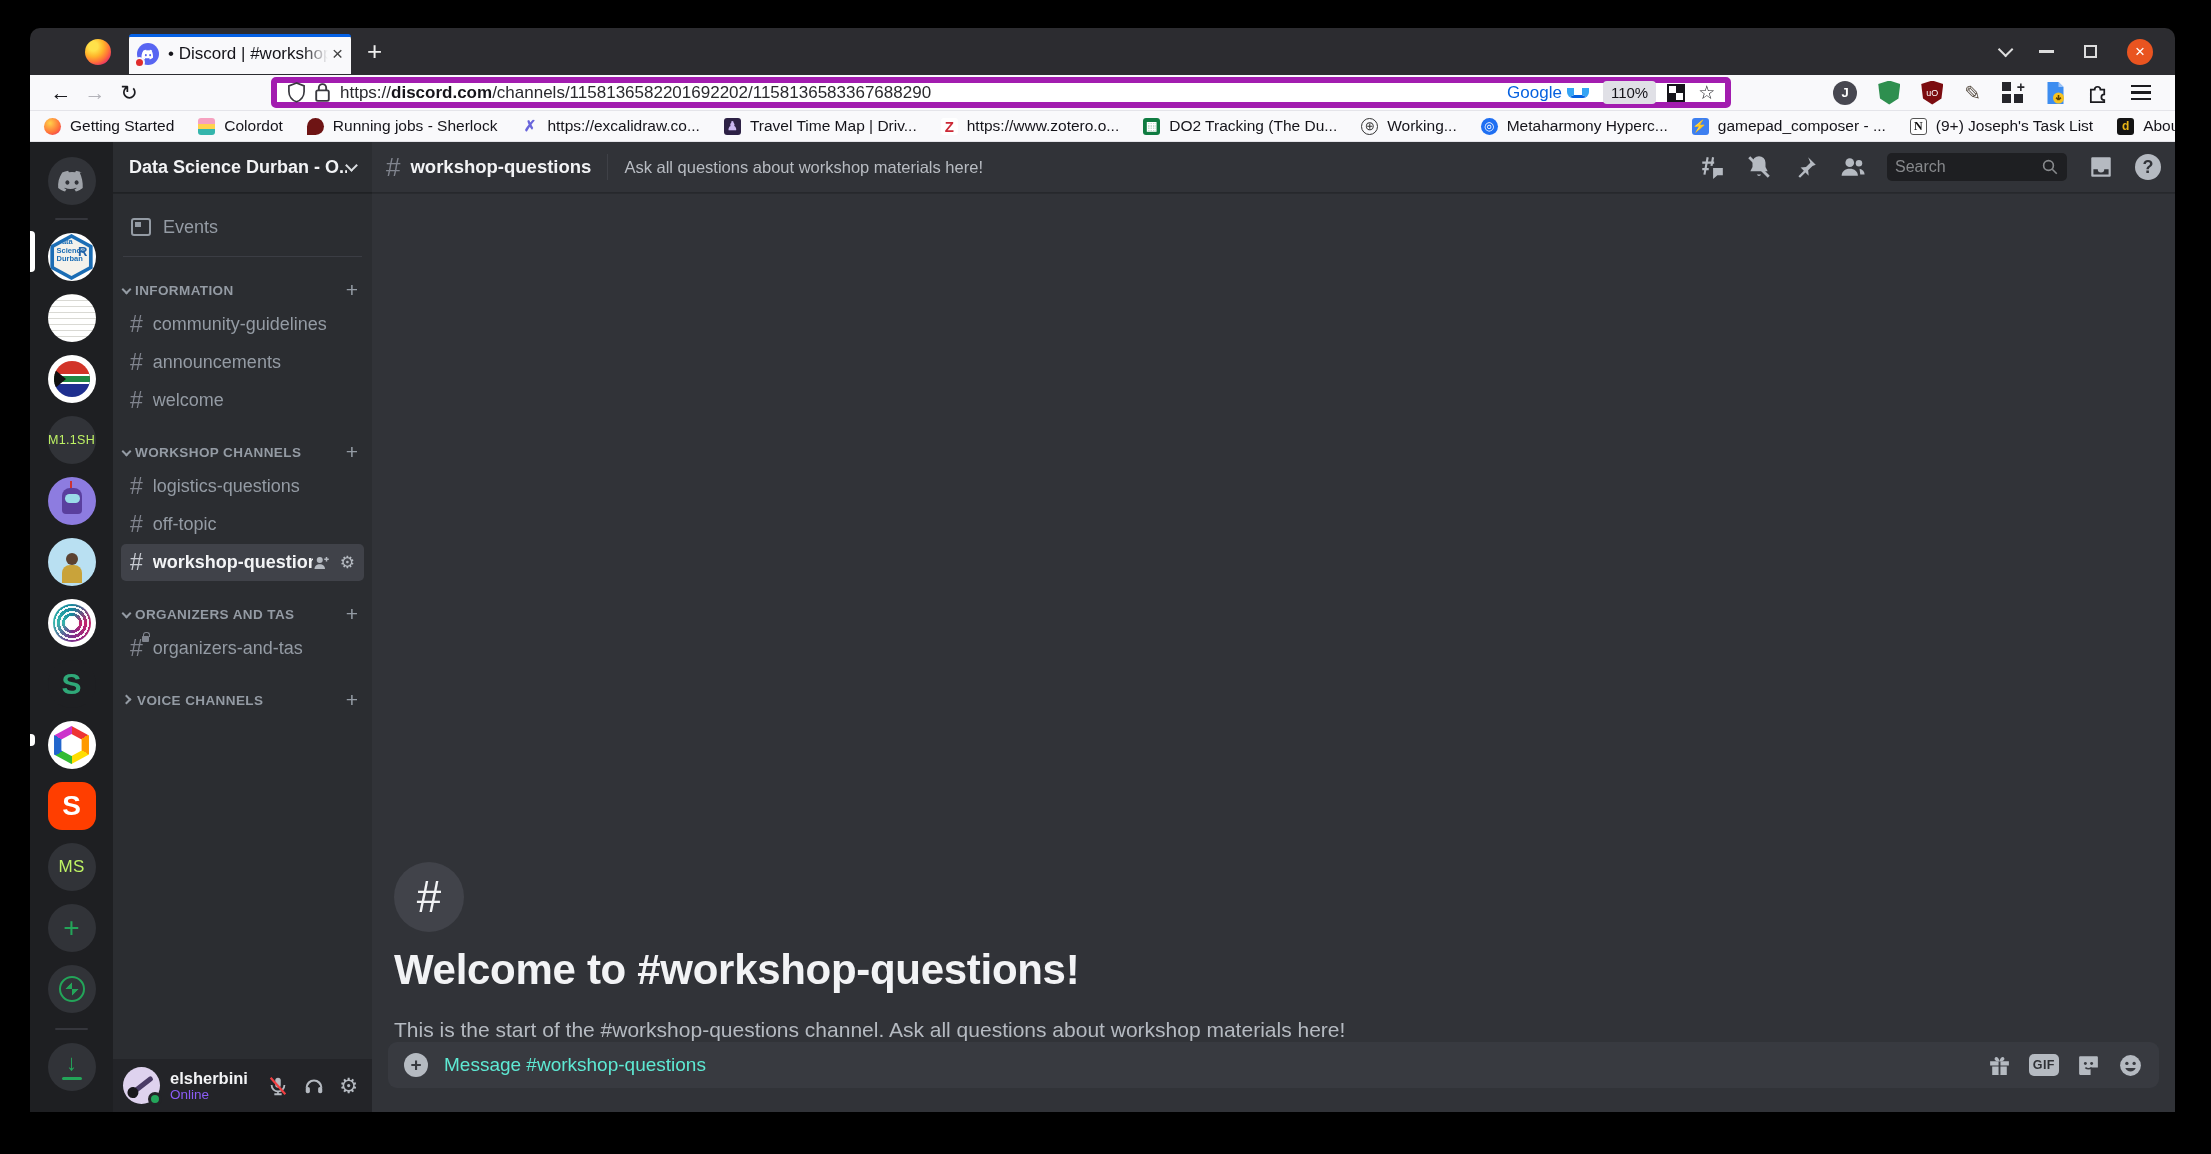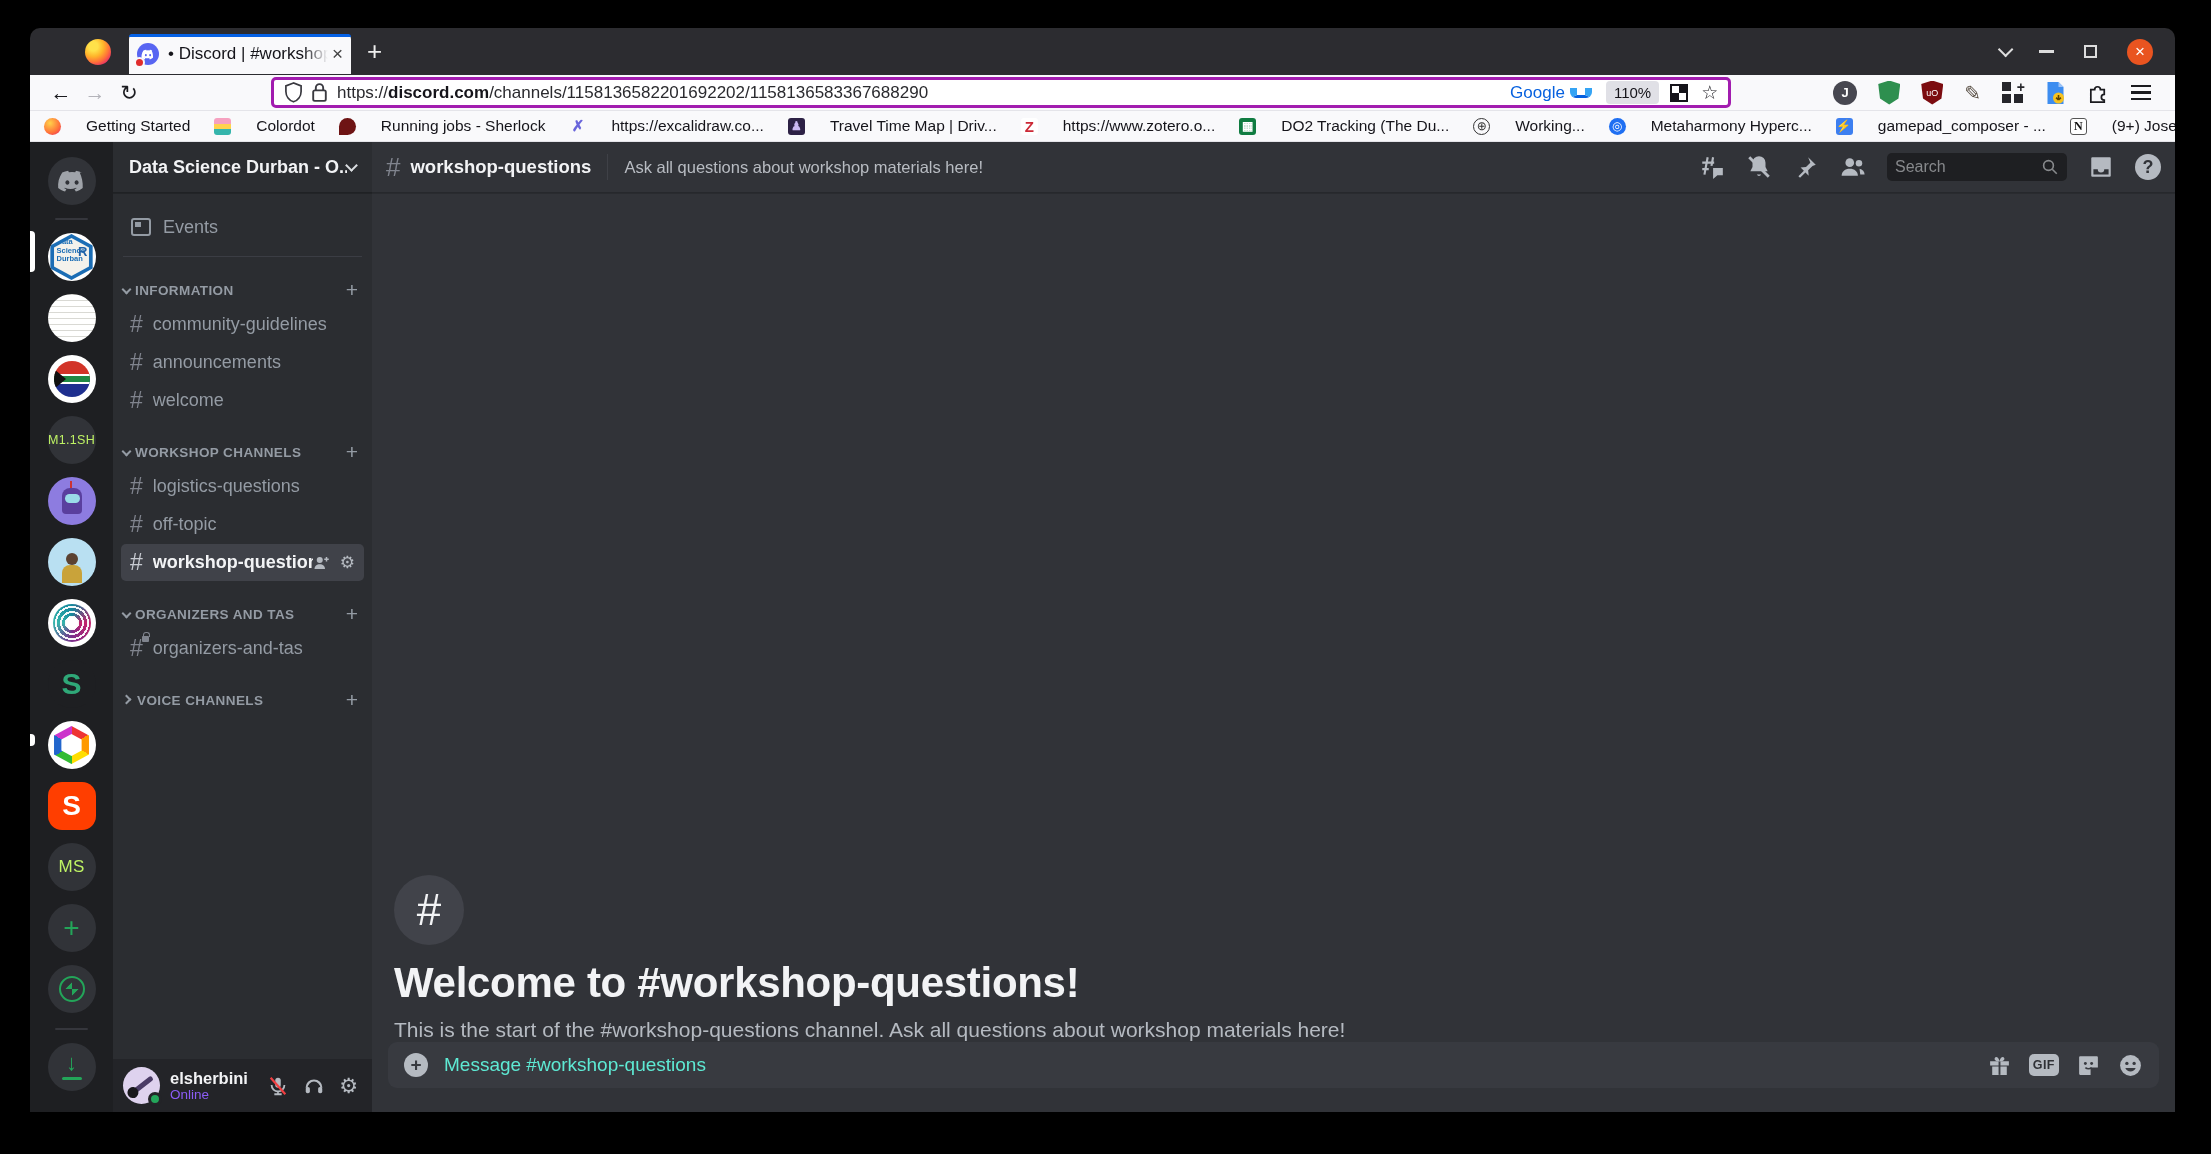--- a/index.html
+++ b/index.html
@@ -30,21 +30,21 @@
   .btn-min { width:15px; height:2.4px; background:#ddd; }
   .btn-max { width:13px; height:13px; border:2.4px solid #ddd; }
   .btn-close { width:26px; height:26px; border-radius:50%; background:#e95420; color:#fff; font-size:17px;
                display:flex; align-items:center; justify-content:center; }
 
   
   .navbar { height:36px; background:#f9f9fb; display:flex; align-items:center; padding:0 14px; flex:none;
             border-bottom:1px solid #e4e4e9; }
   .nav-glyph { font-size:21px; color:#1b1b1f; width:34px; text-align:center; }
   .nav-glyph.dim { color:#b4b4ba; }
-  .urlbar { height:31px; background:#fff; border:3px solid #a21caf; border-radius:5px; flex:1;
+  .urlbar { height:31px; background:#fff; border:6px solid #a21caf; border-radius:5px; flex:1;
             margin-left:125px; margin-right:102px; display:flex; align-items:center; padding:0 10px; }
   .urlbar svg { flex:none; }
   .url-text { font-size:17px; color:#2a2a2e; margin-left:9px; white-space:nowrap; overflow:hidden; flex:1; }
   .url-text b { font-weight:700; color:#15141a; }
   .container-label { font-size:17px; color:#0560df; display:flex; align-items:center; gap:5px; margin-right:14px; white-space:nowrap; }
   .glasses { display:inline-block; width:22px; height:10px; border-left:7px solid #35a4f4; border-right:7px solid #35a4f4;
              border-bottom:3px solid #0560df; border-radius:0 0 6px 6px; }
   .zoom-badge { background:#e0e0e6; border-radius:4px; font-size:15px; color:#15141a; padding:3px 8px; margin-right:12px; }
   .grid-ico { width:16px; height:16px; margin-right:14px;
               background:conic-gradient(from 0deg,#15141a 0 25%,transparent 0 50%,#15141a 0 75%,transparent 0);
@@ -61,21 +61,21 @@
   .blocks i { position:absolute; background:#26262b; }
   .blocks i:nth-child(1){left:0;top:0;width:9px;height:9px;}
   .blocks i:nth-child(2){left:0;top:12px;width:9px;height:9px;}
   .blocks i:nth-child(3){left:12px;top:12px;width:9px;height:9px;}
   .blocks b { position:absolute; right:-1px; top:-3px; color:#26262b; font-size:14px; }
   .hamburger i { display:block; width:20px; height:2.4px; background:#1b1b1f; margin:4px 0; }
 
   
   .bookmarks { height:31px; background:#f9f9fb; display:flex; align-items:center; padding:0 14px; gap:24px; flex:none;
                border-bottom:1px solid #e4e4e9; }
-  .bm { display:flex; align-items:center; gap:25px; white-space:nowrap; }
+  .bm { display:flex; align-items:center; gap:9px; white-space:nowrap; }
   .bm span { font-size:15.5px; color:#15141a; }
   .bm-ico { width:17px; height:17px; border-radius:3px; flex:none; display:flex; align-items:center; justify-content:center;
             font-size:12px; font-weight:700; }
 
   
   .discord { flex:1; display:flex; background:#313338; min-height:0; color:#dbdee1; }
 
   
   .rail { width:83px; background:#1e1f22; flex:none; display:flex; flex-direction:column; align-items:center;
           padding-top:15px; position:relative; }
@@ -186,21 +186,21 @@
                padding:0 8px; }
   .searchbox .stext { font-size:16px; color:#87898c; flex:1; }
   .searchbox svg { width:18px; height:18px; fill:#87898c; }
   .helpc { width:26px; height:26px; border-radius:50%; background:#b5bac1; color:#313338; font-size:18px; font-weight:700;
            display:flex; align-items:center; justify-content:center; }
 
   .chat-body { flex:1; display:flex; flex-direction:column; justify-content:flex-end; padding:0 22px; min-height:0; }
   .welcome-hash { width:70px; height:70px; border-radius:50%; background:#41434a; display:flex; align-items:center;
                   justify-content:center; font-size:44px; color:#f2f3f5; font-weight:500; }
   .welcome-h1 { font-size:42px; font-weight:700; color:#f2f3f5; margin-top:14px; letter-spacing:-.3px; }
-  .welcome-p { font-size:21px; color:#b5bac1; margin-top:11px; }
+  .welcome-p { font-size:21px; color:#b5bac1; margin-top:24px; }
   .editrow { display:flex; align-items:center; gap:9px; margin-top:22px; margin-bottom:22px; }
   .editrow svg { width:18px; height:18px; fill:#00a8fc; }
   .editrow .elabel { font-size:18px; color:#00a8fc; }
 
   .composer { flex:none; margin:0 16px 24px; height:46px; background:#383a40; border-radius:9px;
               display:flex; align-items:center; padding:0 16px; }
   .cplus { width:24px; height:24px; border-radius:50%; background:#b5bac1; color:#383a40; font-size:19px; font-weight:700;
            display:flex; align-items:center; justify-content:center; flex:none; }
   .cplaceholder { font-size:19px; color:#5eead4; margin-left:16px; flex:1; white-space:nowrap; overflow:hidden; }
   .cicons { display:flex; align-items:center; gap:17px; }

